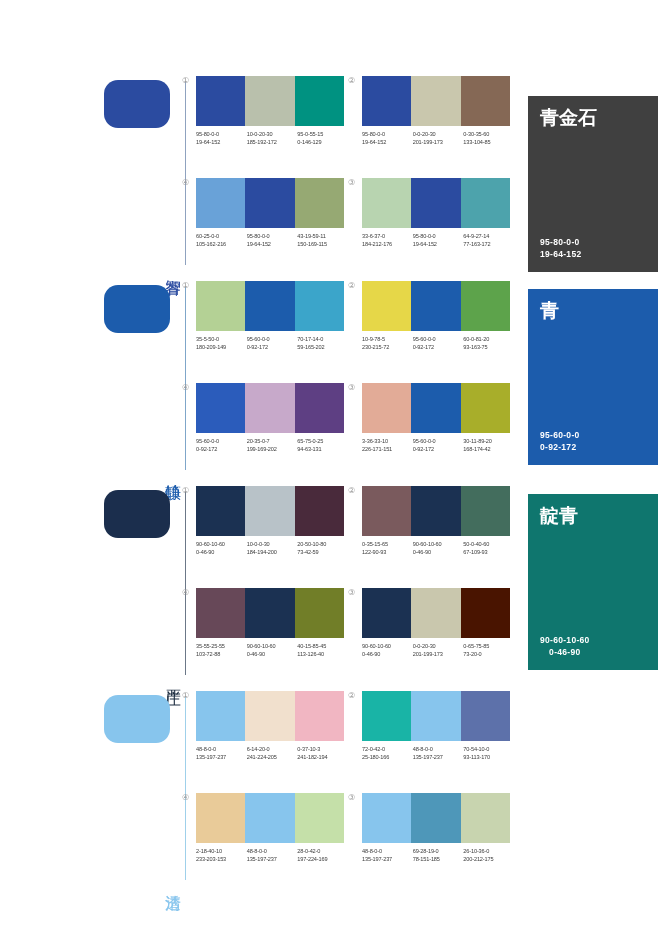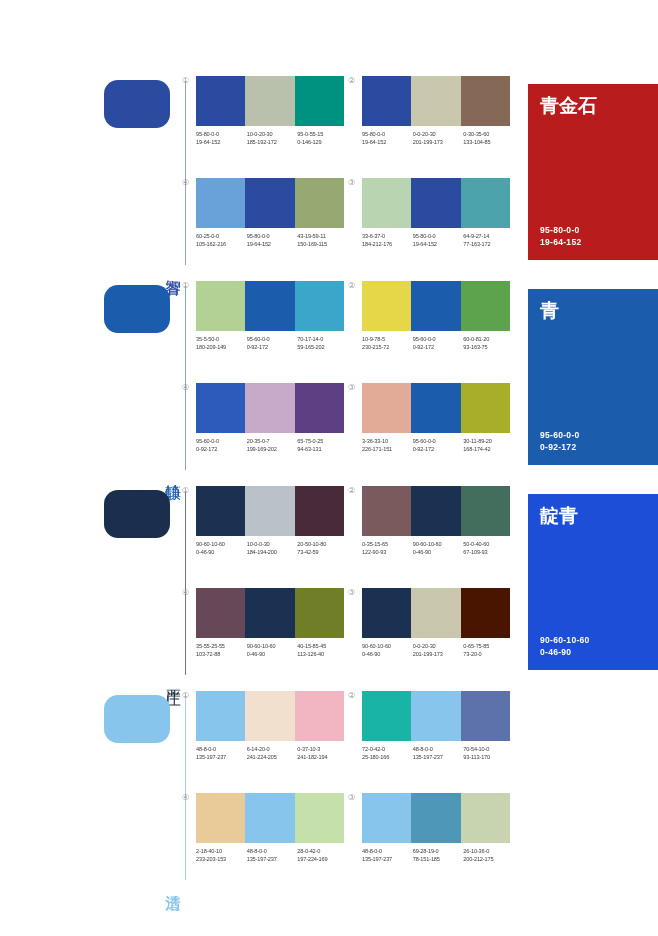--- a/index.html
+++ b/index.html
@@ -254,21 +254,21 @@
               <span class="cmyk">95-80-0-0</span>
               <span class="rgb">19-64-152</span>
             </div>
             <div class="codecol">
               <span class="cmyk">64-9-27-14</span>
               <span class="rgb">77-163-172</span>
             </div>
           </div>
         </div>
       </div>
-      <div class="bigpanel" style="background: #b91c1c;">
+      <div class="bigpanel" style="background: #404040; margin-top: 12px;">
         <div class="bigname" style="color: rgb(255, 255, 255);">青金石</div>
         <div class="bigcodes" style="color: rgb(255, 255, 255);">
           <span>95-80-0-0</span>
           <span>19-64-152</span>
         </div>
       </div>
     </div>
     <div class="section" style="top: 275px;">
       <div class="left-col">
         <div class="chip" style="background: rgb(28, 92, 172);"></div>
@@ -462,21 +462,21 @@
               <span class="cmyk">0-0-20-30</span>
               <span class="rgb">201-199-173</span>
             </div>
             <div class="codecol">
               <span class="cmyk">0-65-75-85</span>
               <span class="rgb">73-20-0</span>
             </div>
           </div>
         </div>
       </div>
-      <div class="bigpanel" style="background: #1d4ed8;">
+      <div class="bigpanel" style="background: #0f766e; text-align: center;">
         <div class="bigname" style="color: rgb(255, 255, 255);">靛青</div>
         <div class="bigcodes" style="color: rgb(255, 255, 255);">
           <span>90-60-10-60</span>
           <span>0-46-90</span>
         </div>
       </div>
     </div>
     <div class="section" style="top: 685px;">
       <div class="left-col">
         <div class="chip" style="background: rgb(135, 197, 237);"></div>

